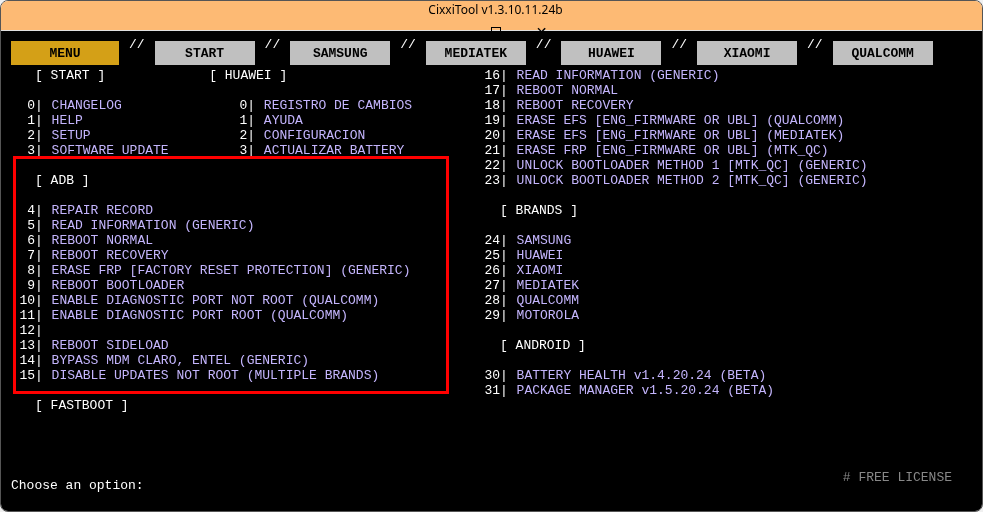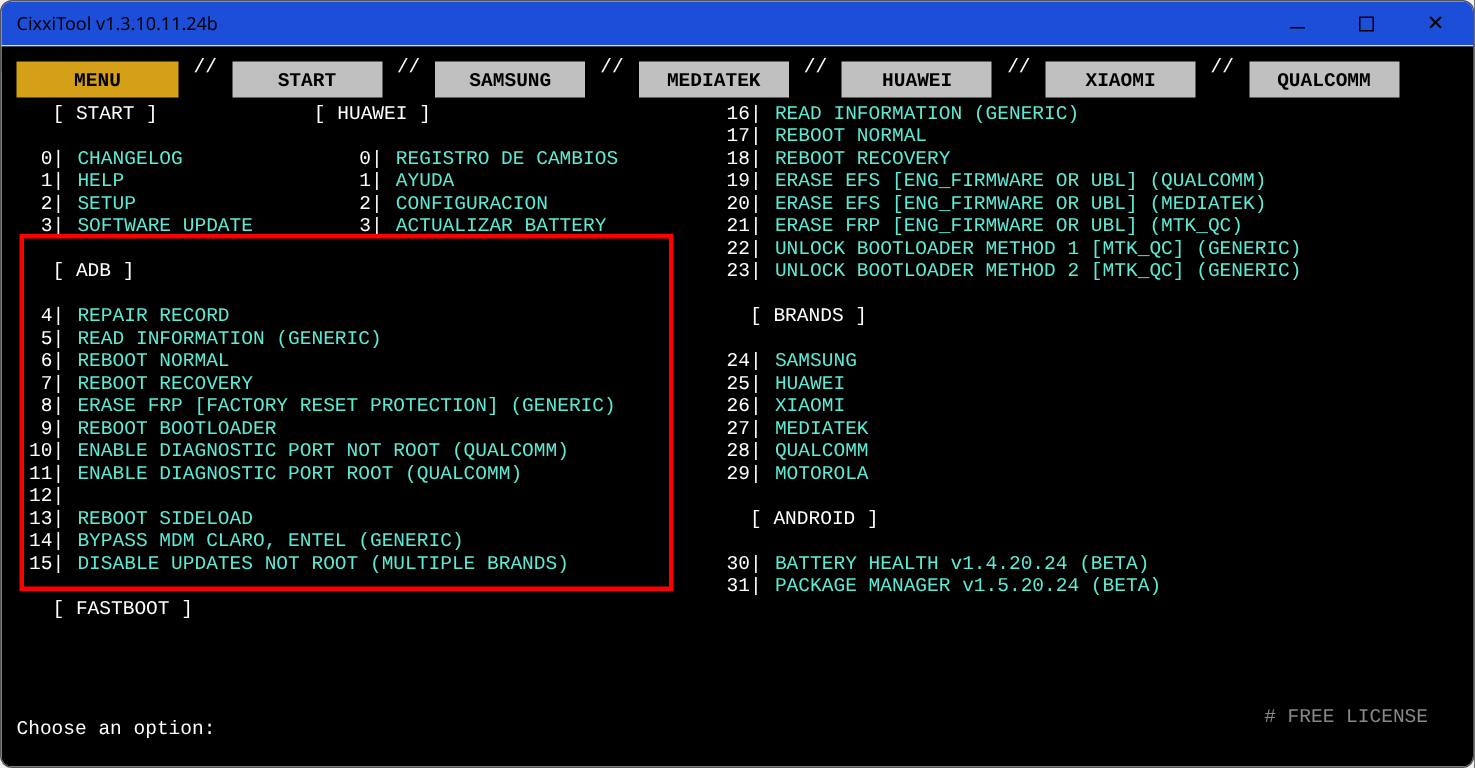--- a/index.html
+++ b/index.html
@@ -22,25 +22,26 @@
       background: white;
       border: 1px solid #555;
       border-radius: 8px;
       overflow: hidden;
       display: flex;
       flex-direction: column;
     }
     
     .titlebar {
       height: 30px;
-      background: #1d4ed8;
+      background: #fdba74;
       display: flex;
       align-items: center;
       padding: 0 2px 0 10px;
       border-bottom: 1px solid #e0e0e0;
+      flex-direction: column;
     }
     
     .titlebar-title {
       flex: 1;
       font-size: 12px;
       color: #000;
     }
     
     .titlebar-buttons {
       display: flex;
@@ -133,21 +134,21 @@
       width: 24px;
       text-align: right;
       color: #fff;
     }
     
     .sep {
       color: #fff;
     }
     
     .txt {
-      color: #5eead4;
+      color: #c4b5fd;
       padding-left: 1px;
     }
     
     .section {
       color: #fff;
     }
     
     .red-box {
       position: absolute;
       border: 3px solid #ff0000;

